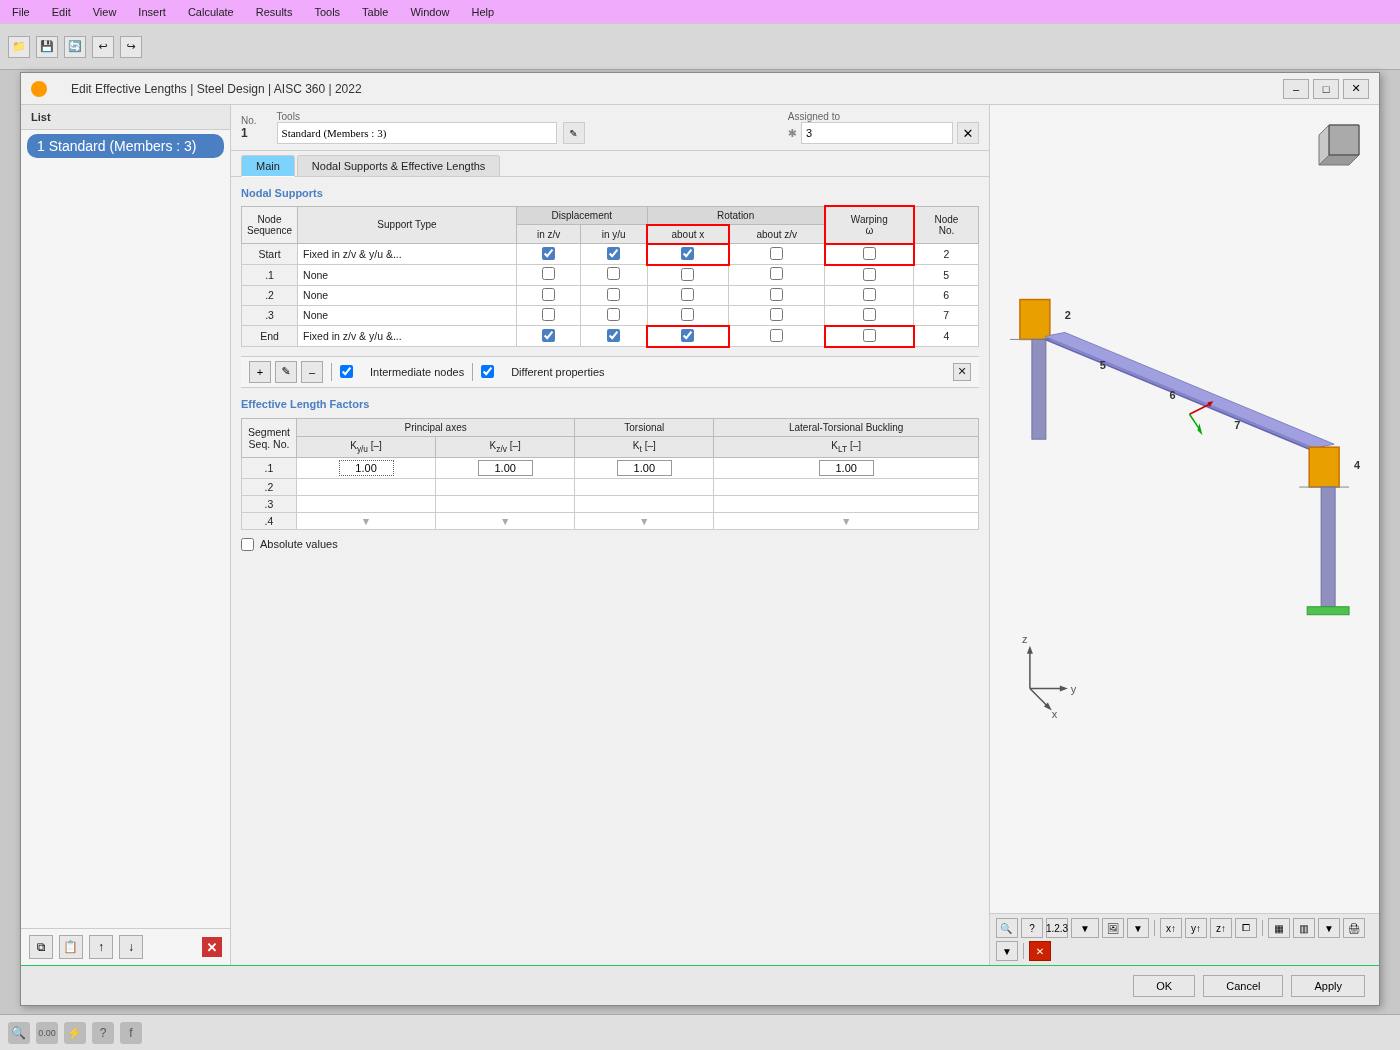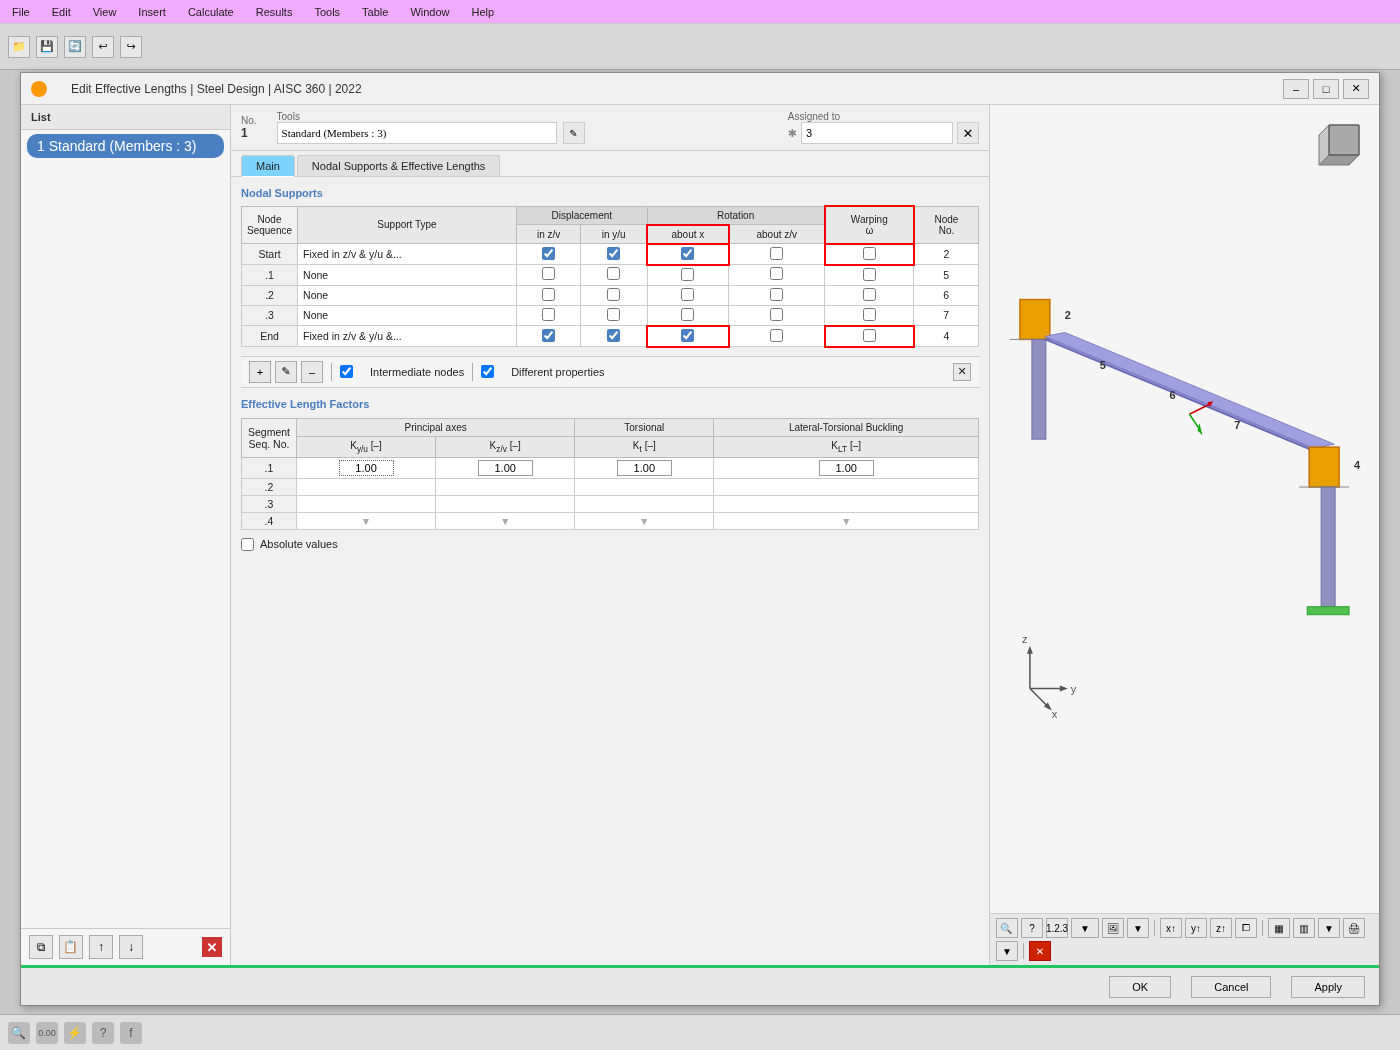--- a/index.html
+++ b/index.html
@@ -390,26 +390,26 @@
       background: #e8e8e8;
       cursor: pointer;
       display: flex; align-items: center; justify-content: center;
       font-size: 10px;
     }
     .vp-sep { width: 1px; height: 16px; background: #aaa; margin: 0 2px; }
 
     
     .dialog-footer {
       height: 40px;
-      border-top: 3px solid #22c55e;
+      border-top: 1px solid #22c55e;
       display: flex;
       align-items: center;
       justify-content: flex-end;
       padding: 0 14px;
-      gap: 20px;
+      gap: 8px;
       background: #e8e8e8;
       flex-shrink: 0;
     }
     .footer-btn {
       padding: 4px 22px;
       border: 1px solid #aaa;
       background: #e8e8e8;
       cursor: pointer;
       font-size: 11px;
       min-width: 60px;

